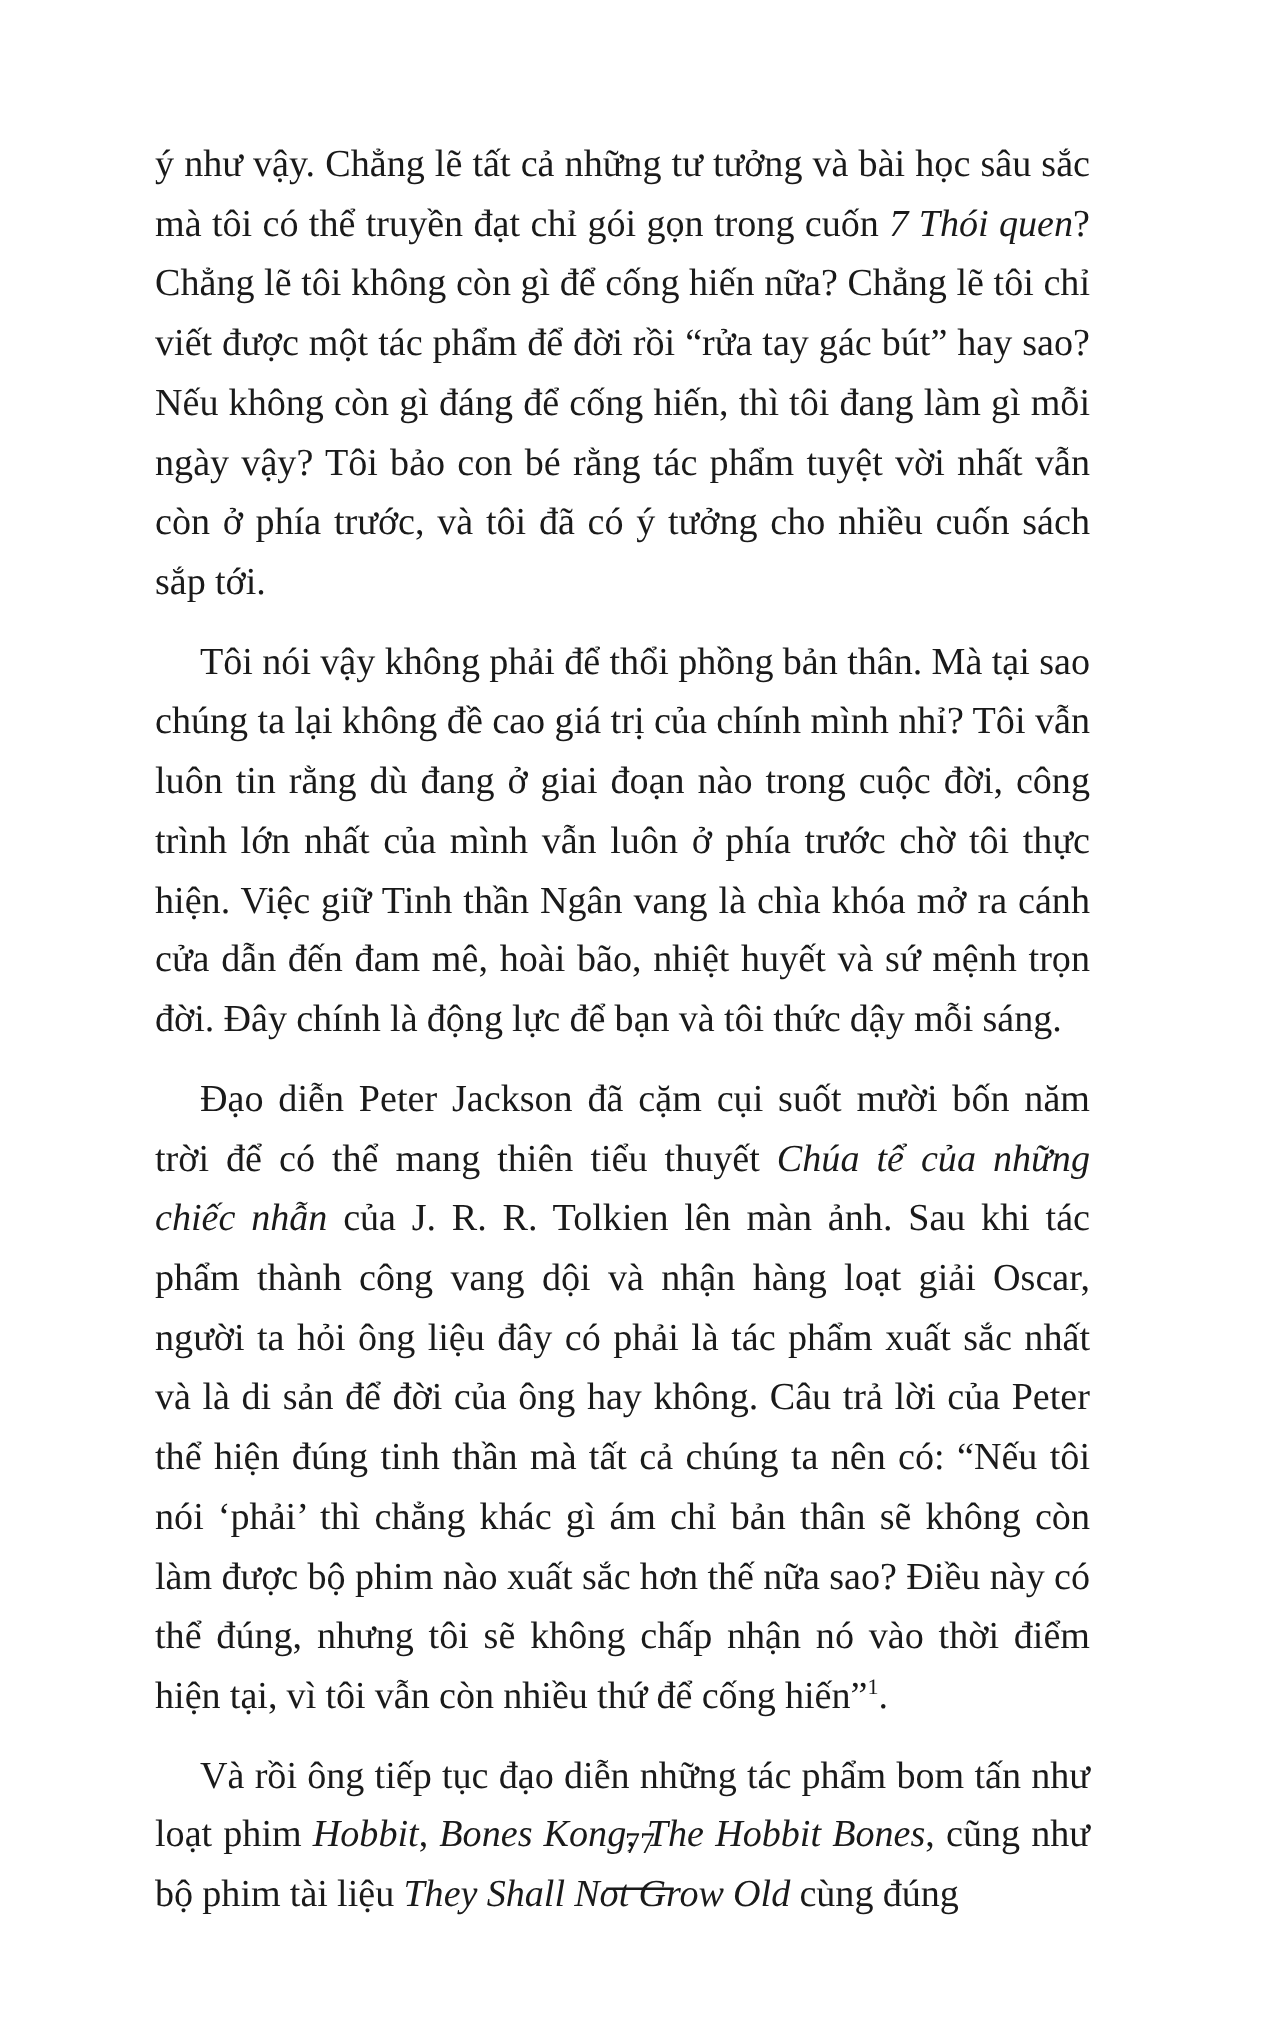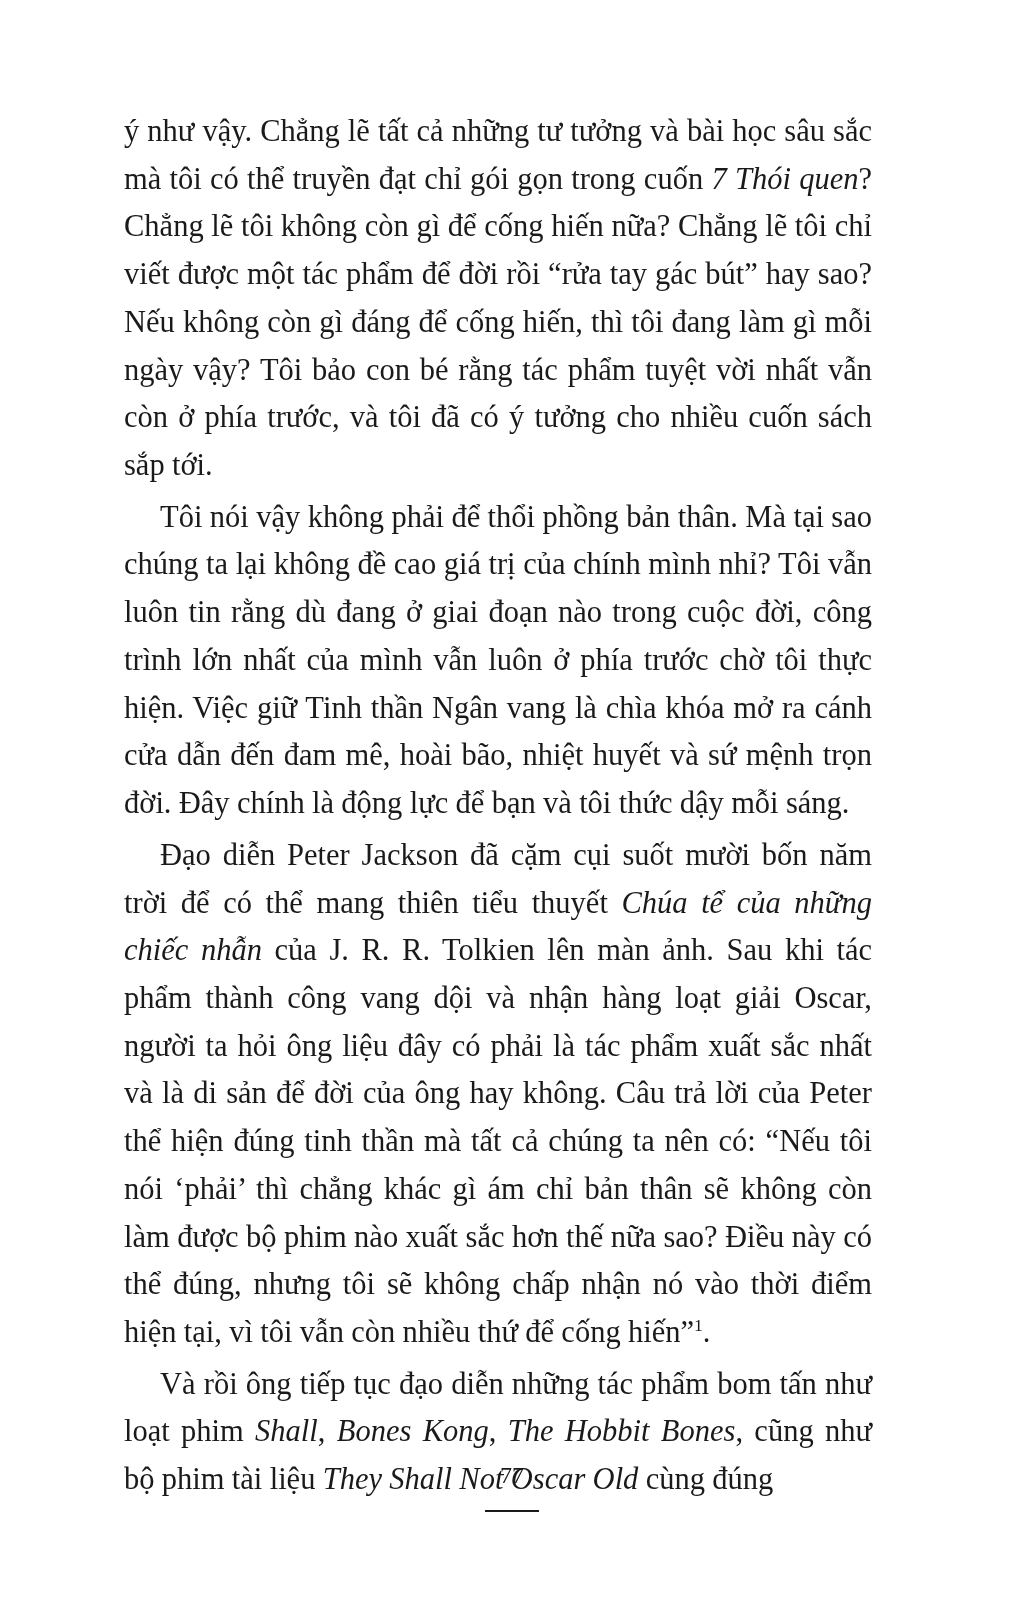--- a/index.html
+++ b/index.html
@@ -36,21 +36,21 @@
     line-height: 1.565;
     text-align: justify;
     text-justify: inter-word;
     hyphens: none;
     word-spacing: -0.3px;
   }
   p.para.indent {
     text-indent: 36px;
   }
   p.para + p.para {
-    margin-top: 4px;
+    margin-top: 16px;
   }
   i, .ital {
     font-style: italic;
   }
   sup {
     font-size: 0.58em;
     vertical-align: super;
     line-height: 0;
   }
   .page-number-wrap {
@@ -72,20 +72,20 @@
 </style>
 </head>
 <body>
 
 <div class="page">
 
   <div class="text-column">
     <p class="para" id="para-1"><span>ý như vậy. Chẳng lẽ tất cả những tư tưởng và bài học sâu sắc mà tôi có thể truyền đạt chỉ gói gọn trong cuốn </span><i>7 Thói quen</i><span>? Chẳng lẽ tôi không còn gì để cống hiến nữa? Chẳng lẽ tôi chỉ viết được một tác phẩm để đời rồi “rửa tay gác bút” hay sao? Nếu không còn gì đáng để cống hiến, thì tôi đang làm gì mỗi ngày vậy? Tôi bảo con bé rằng tác phẩm tuyệt vời nhất vẫn còn ở phía trước, và tôi đã có ý tưởng cho nhiều cuốn sách sắp tới.</span></p>
     <p class="para indent" id="para-2"><span>Tôi nói vậy không phải để thổi phồng bản thân. Mà tại sao chúng ta lại không đề cao giá trị của chính mình nhỉ? Tôi vẫn luôn tin rằng dù đang ở giai đoạn nào trong cuộc đời, công trình lớn nhất của mình vẫn luôn ở phía trước chờ tôi thực hiện. Việc giữ Tinh thần Ngân vang là chìa khóa mở ra cánh cửa dẫn đến đam mê, hoài bão, nhiệt huyết và sứ mệnh trọn đời. Đây chính là động lực để bạn và tôi thức dậy mỗi sáng.</span></p>
     <p class="para indent" id="para-3"><span>Đạo diễn Peter Jackson đã cặm cụi suốt mười bốn năm trời để có thể mang thiên tiểu thuyết </span><i>Chúa tể của những chiếc nhẫn</i><span> của J. R. R. Tolkien lên màn ảnh. Sau khi tác phẩm thành công vang dội và nhận hàng loạt giải Oscar, người ta hỏi ông liệu đây có phải là tác phẩm xuất sắc nhất và là di sản để đời của ông hay không. Câu trả lời của Peter thể hiện đúng tinh thần mà tất cả chúng ta nên có: “Nếu tôi nói ‘phải’ thì chẳng khác gì ám chỉ bản thân sẽ không còn làm được bộ phim nào xuất sắc hơn thế nữa sao? Điều này có thể đúng, nhưng tôi sẽ không chấp nhận nó vào thời điểm hiện tại, vì tôi vẫn còn nhiều thứ để cống hiến”</span><sup>1</sup><span>.</span></p>
-    <p class="para indent" id="para-4"><span>Và rồi ông tiếp tục đạo diễn những tác phẩm bom tấn như loạt phim </span><i>Shall</i><span>, </span><i>Bones Kong</i><span>, </span><i>The Hobbit Bones</i><span>, cũng như bộ phim tài liệu </span><i>They Shall Not Oscar Old</i><span> cùng đúng</span></p>
+    <p class="para indent" id="para-4"><span>Và rồi ông tiếp tục đạo diễn những tác phẩm bom tấn như loạt phim </span><i>Hobbit</i><span>, </span><i>Bones Kong</i><span>, </span><i>The Hobbit Bones</i><span>, cũng như bộ phim tài liệu </span><i>They Shall Not Grow Old</i><span> cùng đúng</span></p>
   </div>
 
   <div class="page-number-wrap">
     <span class="page-number">77</span>
   </div>
 
 </div>
 
 </body></html>

